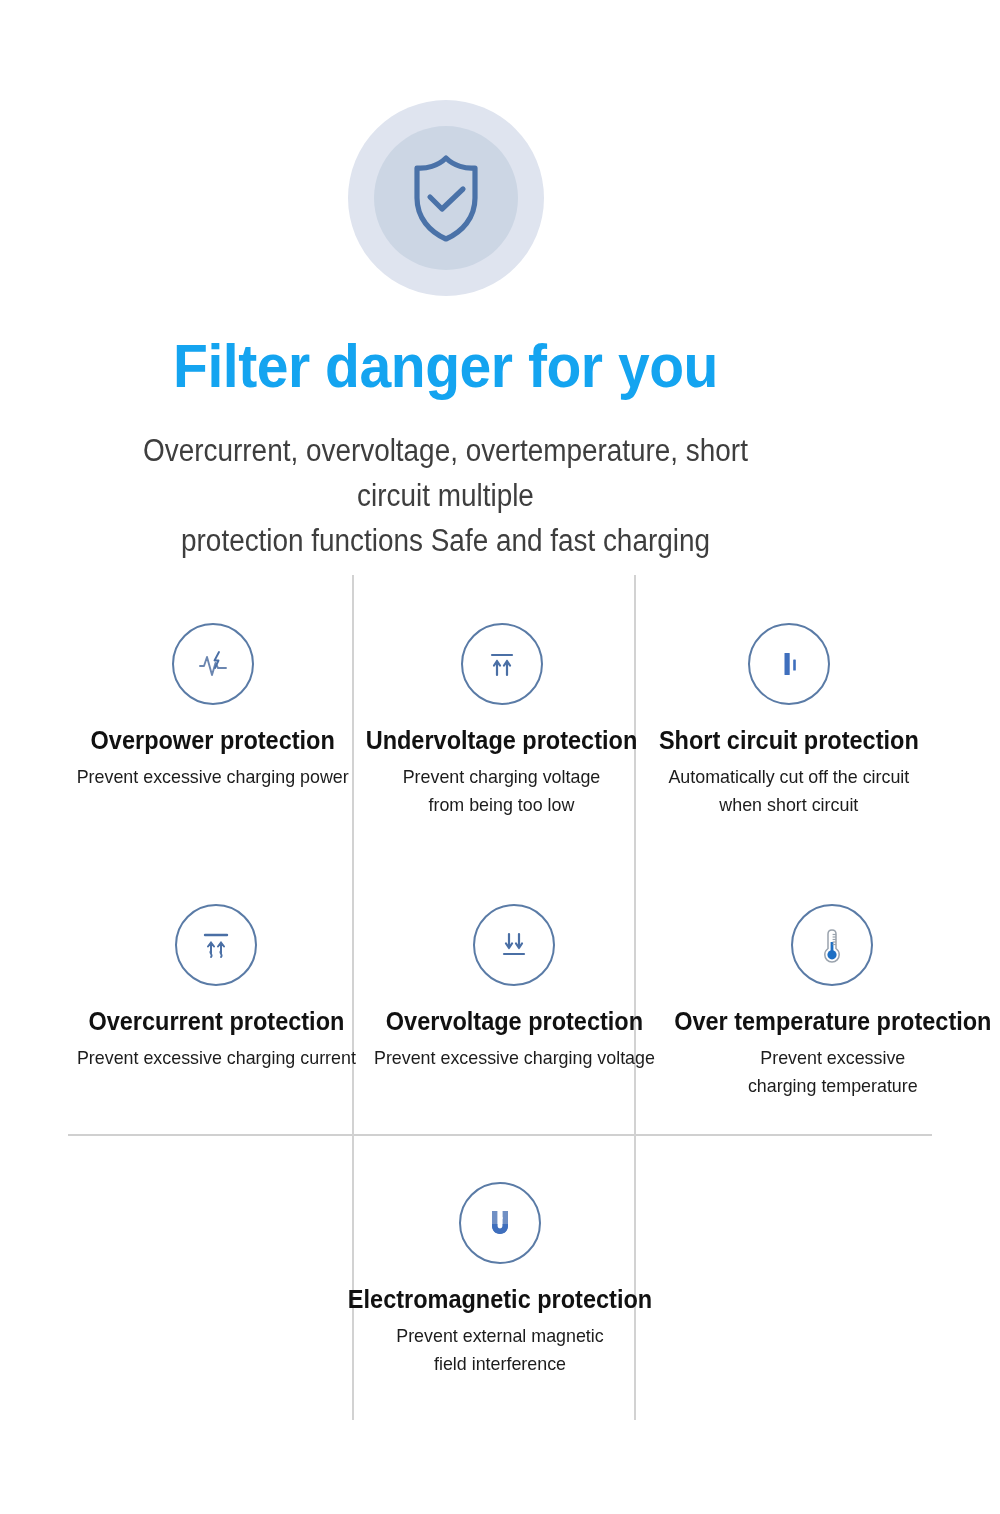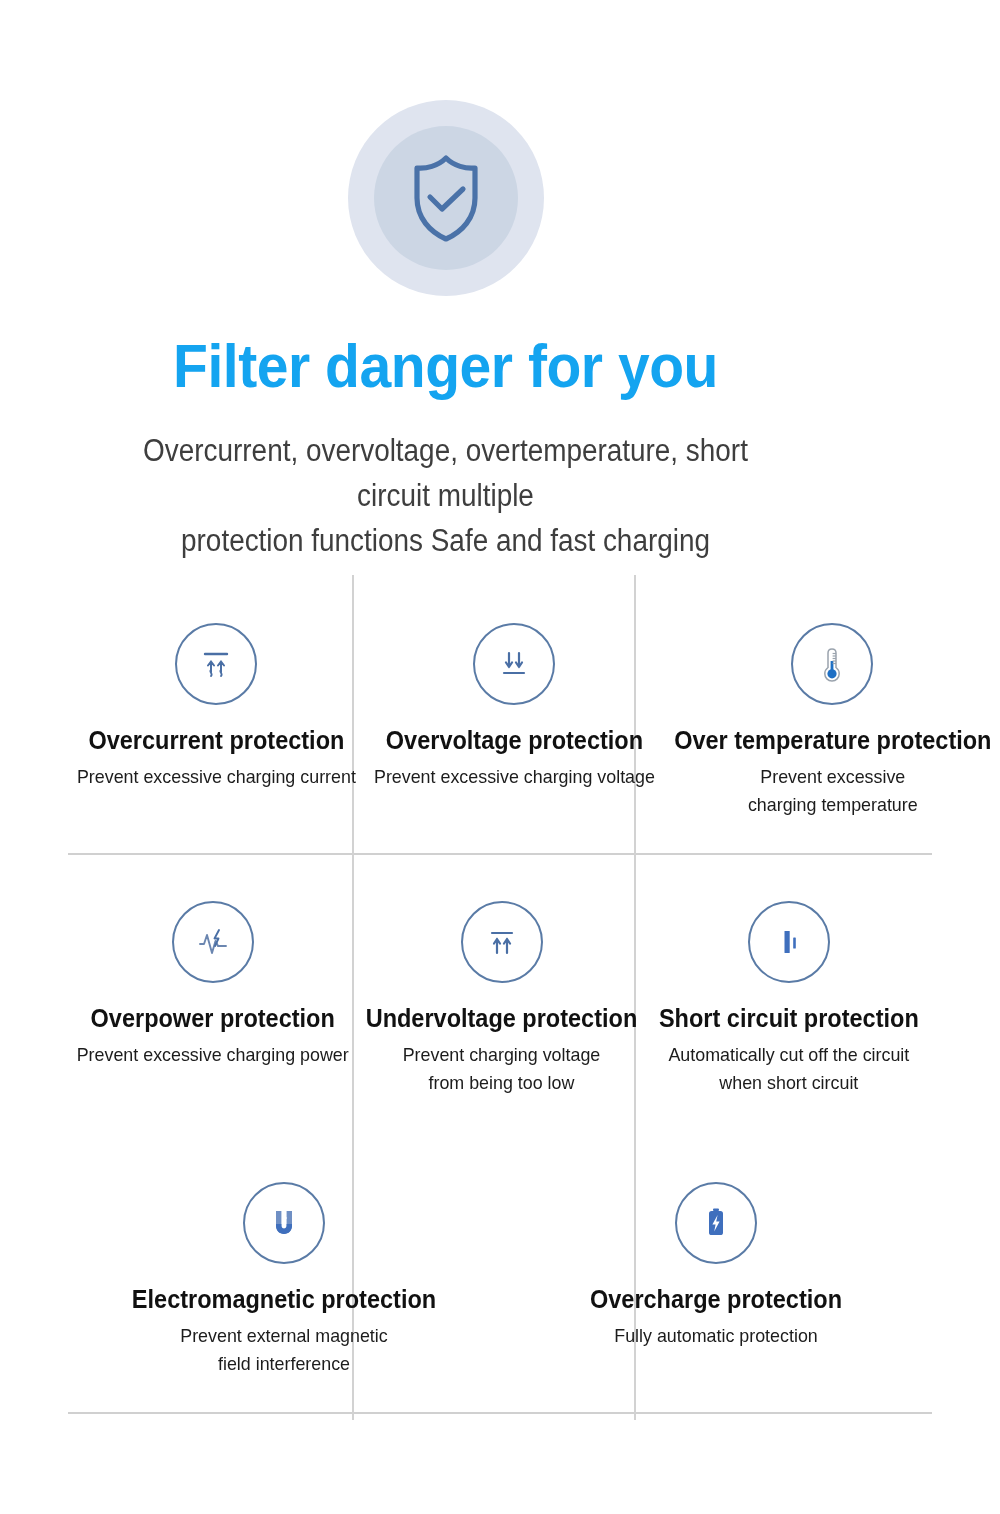--- a/index.html
+++ b/index.html
@@ -170,20 +170,69 @@
 
   <div class="headline">Filter danger for you</div>
 
   <div class="subhead">
     <div>Overcurrent, overvoltage, overtemperature, short circuit multiple</div>
     <div>protection functions Safe and fast charging</div>
   </div>
 
   <div class="grid">
 
+    <div class="grid-row r2">
+      <div class="vline v1"></div>
+      <div class="vline v2"></div>
+
+      <div class="cell c1">
+        <div class="icon-circle">
+          <svg width="46" height="46" viewBox="0 0 46 46" fill="none">
+            <path d="M10 25 L14 25 L17 16 L22 34 L25.5 22 L28 27 L36 27" stroke="#6b86b0" stroke-width="1.9" stroke-linecap="round" stroke-linejoin="round" fill="none"></path>
+            <path d="M29 11 L24.5 19.5 L28.5 19.5 L25 27" stroke="#4a6fa5" stroke-width="1.9" stroke-linecap="round" stroke-linejoin="round" fill="none"></path>
+          </svg>
+        </div>
+        <div class="cell-title">Overpower protection</div>
+        <div class="cell-desc">
+          <span>Prevent excessive charging power</span>
+        </div>
+      </div>
+
+      <div class="cell c2">
+        <div class="icon-circle">
+          <svg width="46" height="46" viewBox="0 0 46 46" fill="none">
+            <line x1="13" y1="14" x2="33" y2="14" stroke="#4a6fa5" stroke-width="2.2" stroke-linecap="round"></line>
+            <path d="M18 34 L18 20 M18 20 L15 24.5 M18 20 L21 24.5" stroke="#4a6fa5" stroke-width="2.2" stroke-linecap="round" stroke-linejoin="round"></path>
+            <path d="M28 34 L28 20 M28 20 L25 24.5 M28 20 L31 24.5" stroke="#4a6fa5" stroke-width="2.2" stroke-linecap="round" stroke-linejoin="round"></path>
+          </svg>
+        </div>
+        <div class="cell-title">Undervoltage protection</div>
+        <div class="cell-desc">
+          <span>Prevent charging voltage</span>
+          <span>from being too low</span>
+        </div>
+      </div>
+
+      <div class="cell c3">
+        <div class="icon-circle">
+          <svg width="46" height="46" viewBox="0 0 46 46" fill="none">
+            <rect x="18.5" y="12" width="5.2" height="22" rx="0.6" fill="#3f6fbd"></rect>
+            <rect x="27.2" y="18.5" width="2.6" height="11" rx="0.6" fill="#3f6fbd"></rect>
+          </svg>
+        </div>
+        <div class="cell-title">Short circuit protection</div>
+        <div class="cell-desc">
+          <span>Automatically cut off the circuit</span>
+          <span>when short circuit</span>
+        </div>
+      </div>
+
+      <div class="hline h2"></div>
+    </div>
+
     <div class="grid-row r1">
       <div class="vline v1"></div>
       <div class="vline v2"></div>
 
       <div class="cell c1">
         <div class="icon-circle">
           <svg width="46" height="46" viewBox="0 0 46 46" fill="none">
             <line x1="12" y1="13" x2="34" y2="13" stroke="#4a6fa5" stroke-width="2.4" stroke-linecap="round"></line>
             <path d="M18 20.5 L18 31 M18 20.5 L15 24.5 M18 20.5 L21 24.5" stroke="#4a6fa5" stroke-width="2" stroke-linecap="round" stroke-linejoin="round"></path>
             <path d="M28 20.5 L28 31 M28 20.5 L25 24.5 M28 20.5 L31 24.5" stroke="#4a6fa5" stroke-width="2" stroke-linecap="round" stroke-linejoin="round"></path>
@@ -227,98 +276,36 @@
         <div class="cell-title">Over temperature protection</div>
         <div class="cell-desc">
           <span>Prevent excessive</span>
           <span>charging temperature</span>
         </div>
       </div>
 
       <div class="hline h1"></div>
     </div>
 
-    <div class="grid-row r2">
-      <div class="vline v1"></div>
-      <div class="vline v2"></div>
-
-      <div class="cell c1">
-        <div class="icon-circle">
-          <svg width="46" height="46" viewBox="0 0 46 46" fill="none">
-            <path d="M10 25 L14 25 L17 16 L22 34 L25.5 22 L28 27 L36 27" stroke="#6b86b0" stroke-width="1.9" stroke-linecap="round" stroke-linejoin="round" fill="none"></path>
-            <path d="M29 11 L24.5 19.5 L28.5 19.5 L25 27" stroke="#4a6fa5" stroke-width="1.9" stroke-linecap="round" stroke-linejoin="round" fill="none"></path>
-          </svg>
-        </div>
-        <div class="cell-title">Overpower protection</div>
-        <div class="cell-desc">
-          <span>Prevent excessive charging power</span>
-        </div>
-      </div>
-
-      <div class="cell c2">
-        <div class="icon-circle">
-          <svg width="46" height="46" viewBox="0 0 46 46" fill="none">
-            <line x1="13" y1="14" x2="33" y2="14" stroke="#4a6fa5" stroke-width="2.2" stroke-linecap="round"></line>
-            <path d="M18 34 L18 20 M18 20 L15 24.5 M18 20 L21 24.5" stroke="#4a6fa5" stroke-width="2.2" stroke-linecap="round" stroke-linejoin="round"></path>
-            <path d="M28 34 L28 20 M28 20 L25 24.5 M28 20 L31 24.5" stroke="#4a6fa5" stroke-width="2.2" stroke-linecap="round" stroke-linejoin="round"></path>
-          </svg>
-        </div>
-        <div class="cell-title">Undervoltage protection</div>
-        <div class="cell-desc">
-          <span>Prevent charging voltage</span>
-          <span>from being too low</span>
-        </div>
-      </div>
-
-      <div class="cell c3">
-        <div class="icon-circle">
-          <svg width="46" height="46" viewBox="0 0 46 46" fill="none">
-            <rect x="18.5" y="12" width="5.2" height="22" rx="0.6" fill="#3f6fbd"></rect>
-            <rect x="27.2" y="18.5" width="2.6" height="11" rx="0.6" fill="#3f6fbd"></rect>
-          </svg>
-        </div>
-        <div class="cell-title">Short circuit protection</div>
-        <div class="cell-desc">
-          <span>Automatically cut off the circuit</span>
-          <span>when short circuit</span>
-        </div>
-      </div>
-
-      <div class="hline h2"></div>
-    </div>
-
     <div class="grid-row r3">
       <div class="vline v1"></div>
       <div class="vline v2"></div>
 
       <div class="cell c1">
         <div class="icon-circle">
           <svg width="46" height="46" viewBox="0 0 46 46" fill="none">
             <path d="M15 11 L15 26 C15 30.4 18.6 34 23 34 C27.4 34 31 30.4 31 26 L31 11 L25.6 11 L25.6 26 C25.6 27.4 24.4 28.6 23 28.6 C21.6 28.6 20.4 27.4 20.4 26 L20.4 11 Z" fill="#6f8fc4"></path>
             <path d="M15 24 L15 26 C15 30.4 18.6 34 23 34 C27.4 34 31 30.4 31 26 L31 24 L25.6 24 L25.6 26 C25.6 27.4 24.4 28.6 23 28.6 C21.6 28.6 20.4 27.4 20.4 26 L20.4 24 Z" fill="#3f6fbd"></path>
             <path d="M25 12 L21 19 L23.6 19 L21.6 24.5 L26.2 17.6 L23.4 17.6 Z" fill="#ffffff"></path>
           </svg>
         </div>
         <div class="cell-title">Electromagnetic protection</div>
         <div class="cell-desc">
           <span>Prevent external magnetic</span>
           <span>field interference</span>
         </div>
       </div>
 
 
-      <div class="cell c3">
-        <div class="icon-circle">
-          <svg width="46" height="46" viewBox="0 0 46 46" fill="none">
-            <rect x="20" y="8.5" width="6" height="2.6" rx="1" fill="#3f6fbd"></rect>
-            <rect x="16" y="11" width="14" height="24" rx="2.6" fill="#3f6fbd"></rect>
-            <path d="M24.6 15 L19.4 24.6 L22.6 24.6 L21.2 31.5 L26.6 21.6 L23.2 21.6 Z" fill="#ffffff"></path>
-          </svg>
-        </div>
-        <div class="cell-title">Overcharge protection</div>
-        <div class="cell-desc">
-          <span>Fully automatic protection</span>
-        </div>
-      </div>
     </div>
 
   </div>
 </div>
 
 </body></html>

